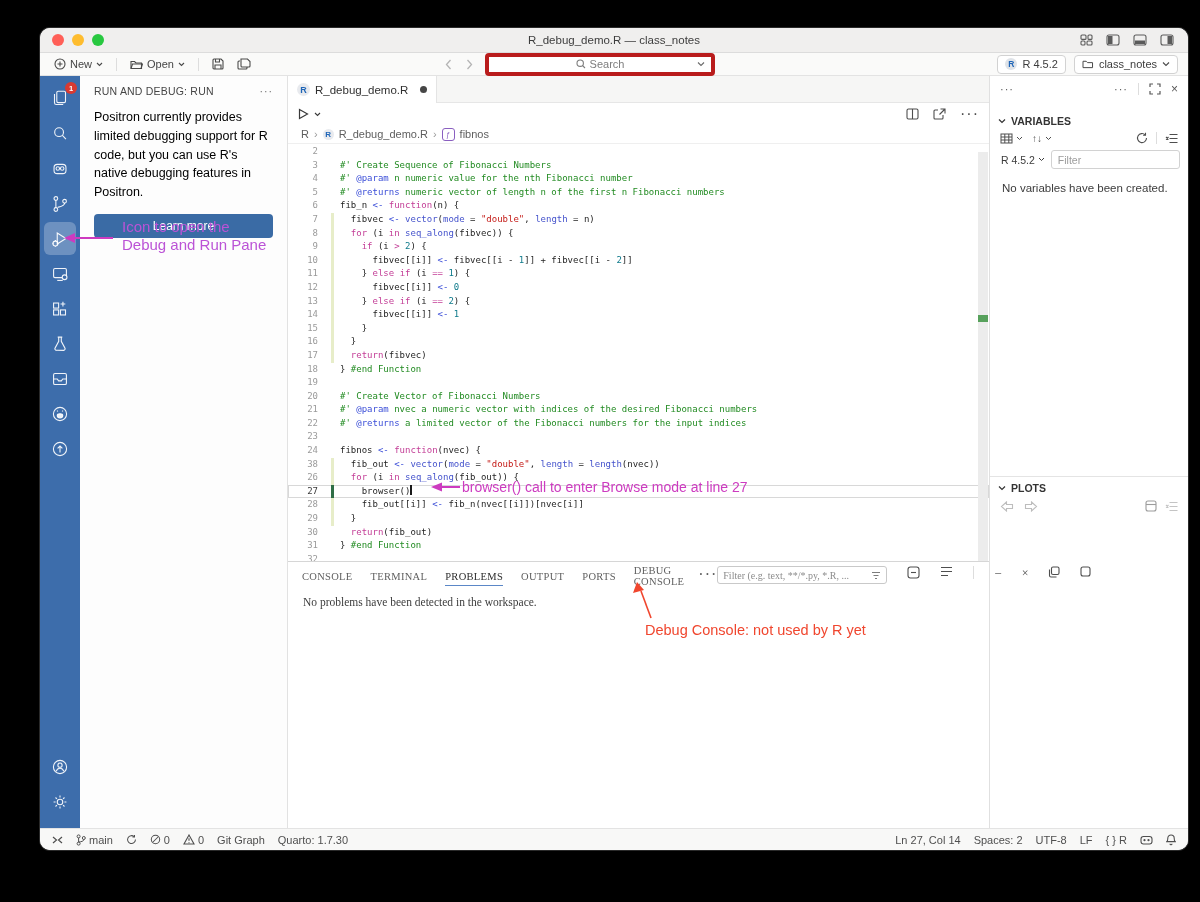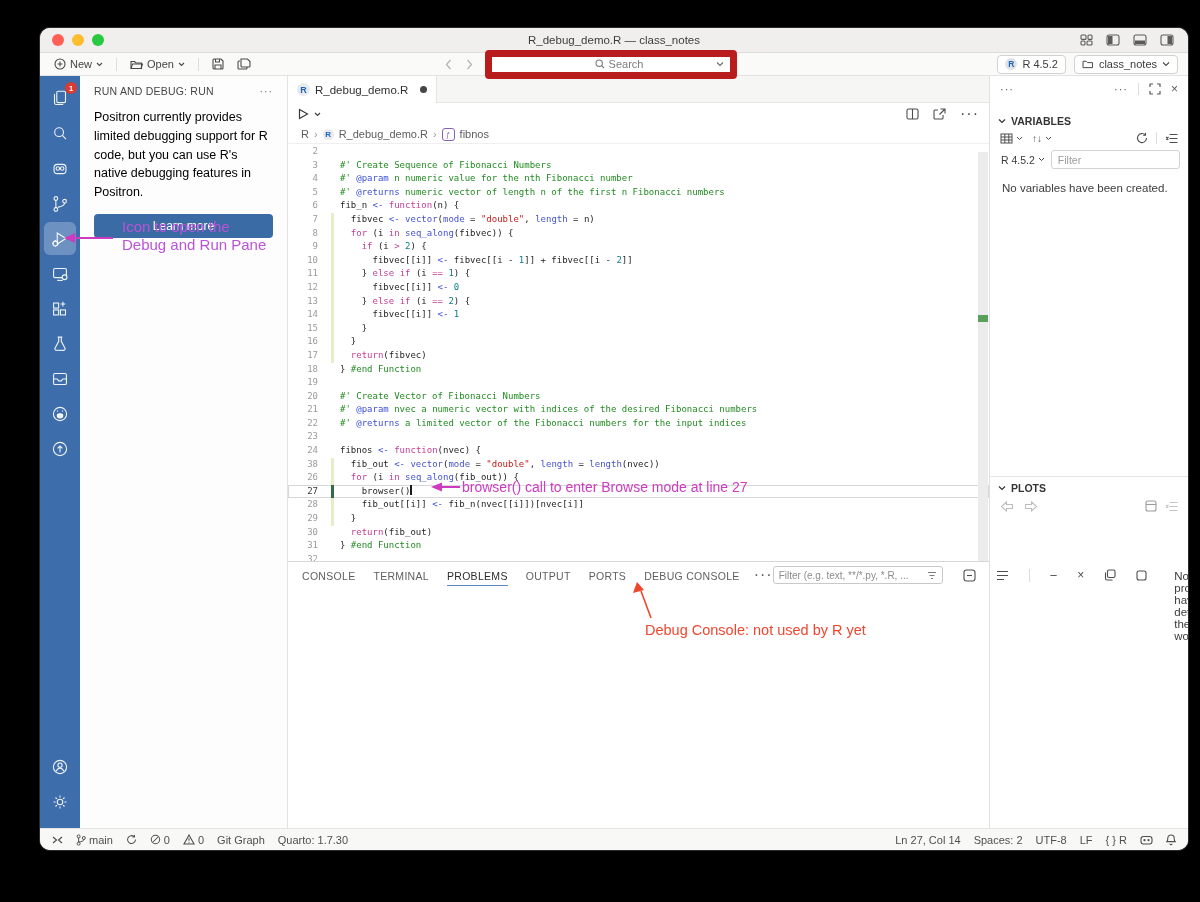--- a/index.html
+++ b/index.html
@@ -14,22 +14,22 @@
   .title-text{position:absolute;left:0;right:0;text-align:center;font-size:11.5px;color:#3d3d3d;}
   .tb-icons{margin-left:auto;display:flex;gap:13px;padding-right:14px;z-index:2;color:#5a5a5a;}
   .tb-icons svg{display:block;}
   
   .toolbar{height:22px;background:#fafaf9;border-bottom:1px solid #e3e3e3;display:flex;align-items:center;
     font-size:11px;color:#454545;position:relative;flex:none;}
   .tool-group{display:flex;align-items:center;gap:5px;padding-left:10px;}
   .tool-btn{display:flex;align-items:center;gap:4px;padding:0 4px;}
   .tool-sep{width:1px;height:13px;background:#ddd;margin:0 4px;}
   .nav-arrows{position:absolute;left:405px;display:flex;gap:14px;color:#b8b8b8;}
-  .search-box{position:absolute;left:445px;width:222px;height:15px;border:7px solid #b91c1c;border-radius:4px;
-    background:#fff;display:flex;align-items:center;justify-content:center;gap:4px;color:#7d7d7d;padding-left:16px;}
+  .search-box{position:absolute;left:445px;width:222px;height:15px;border:4px solid #b91c1c;border-radius:4px;
+    background:#fff;display:flex;align-items:center;justify-content:center;gap:4px;color:#7d7d7d;}
   .search-box .chev{position:absolute;right:6px;color:#6a6a6a;}
   .toolbar-right{margin-left:auto;display:flex;align-items:center;gap:8px;padding-right:10px;}
   .pill{display:flex;align-items:center;gap:5px;height:17px;padding:0 7px;border:1px solid #d2d2d2;border-radius:4px;background:#fff;color:#3c3c3c;}
   .r-logo{width:12px;height:12px;border-radius:50%;background:#dfe3e8;color:#1f65b7;font-size:8.5px;font-weight:bold;
     display:flex;align-items:center;justify-content:center;}
   
   .main{flex:1;display:flex;min-height:0;}
   .activity-bar{width:40px;background:#3d6dab;display:flex;flex-direction:column;align-items:center;padding:6px 0 8px;flex:none;}
   .ab-item{width:32px;height:33px;margin-bottom:2px;display:flex;align-items:center;justify-content:center;position:relative;border-radius:6px;}
   .ab-item.active{background:rgba(255,255,255,.25);}
@@ -65,27 +65,27 @@
   .code-line.current{box-shadow:inset 0 0 0 1px #d8d8d8;}
   .code-line.current .ln{color:#3c3c3c;}
   .code-line.current .chg{background:#2f6e46;}
   .code-text{padding-left:6px;white-space:pre;color:#1f1f1f;}
   .tk-c{color:#228b22;}.tk-g{color:#3c4fd8;}.tk-k{color:#c33d96;}.tk-f{color:#4553cc;}
   .tk-s{color:#c41a16;}.tk-n{color:#0e7a8b;}.tk-o{color:#3c4fd8;}.tk-p{color:#1f1f1f;}
   .cursor{display:inline-block;width:1.5px;height:10px;background:#1a1a1a;vertical-align:-1px;}
   .scroll-thumb{position:absolute;right:1px;top:8px;width:10px;height:414px;background:#ececec;}
   .scroll-mark{position:absolute;right:1px;top:171px;width:10px;height:7px;background:#57a15c;}
   
-  .panel{height:266px;border-top:1px solid #d6d6d6;display:flex;flex-direction:row;flex:none;position:relative;}
+  .panel{height:266px;border-top:1px solid #d6d6d6;display:flex;flex-direction:column;flex:none;position:relative;font-family:Liberation Serif, serif;}
   .panel-tabrow{height:26px;display:flex;align-items:center;padding-left:14px;flex:none;}
   .panel-tabs{display:flex;align-items:center;gap:18px;}
   .panel-tab{font-size:10.5px;letter-spacing:.3px;color:#5f5f5f;padding:6px 0 4px;}
   .panel-tab.active{color:#2c2c2c;border-bottom:1px solid #5b87c7;padding-bottom:3px;}
   .panel-more{margin-left:14px;color:#5f5f5f;}
-  .panel-right{margin-left:auto;display:flex;align-items:center;gap:20px;padding-right:12px;color:#4e4e4e;}
+  .panel-right{margin-left:auto;display:flex;gap:20px;padding-right:12px;color:#4e4e4e;}
   .filter-box{width:158px;height:16px;border:1px solid #c9c9c9;border-radius:3px;background:#fff;display:flex;align-items:center;
     padding:0 5px;gap:4px;font-size:10px;color:#8c8c8c;overflow:hidden;}
   .filter-box .ph{white-space:nowrap;overflow:hidden;flex:1;}
   .p-sep{width:1px;height:13px;background:#ddd;}
   .panel-body{padding:8px 15px;font-size:11.5px;color:#3c3c3c;}
   
   .right-panel{width:198px;border-left:1px solid #e0e0e0;display:flex;flex-direction:column;background:#fff;flex:none;font-size:11px;color:#3e3e3e;}
   .rp-header{height:26px;display:flex;align-items:center;padding:0 10px;color:#585858;flex:none;}
   .rp-header-right{margin-left:auto;display:flex;align-items:center;gap:10px;}
   .rp-sep{width:1px;height:12px;background:#ddd;}

